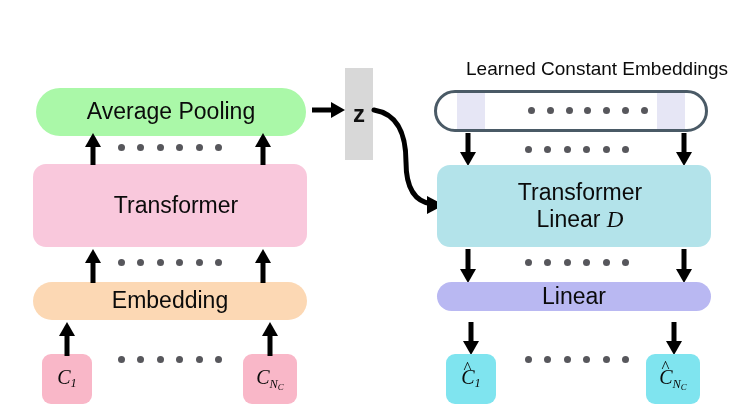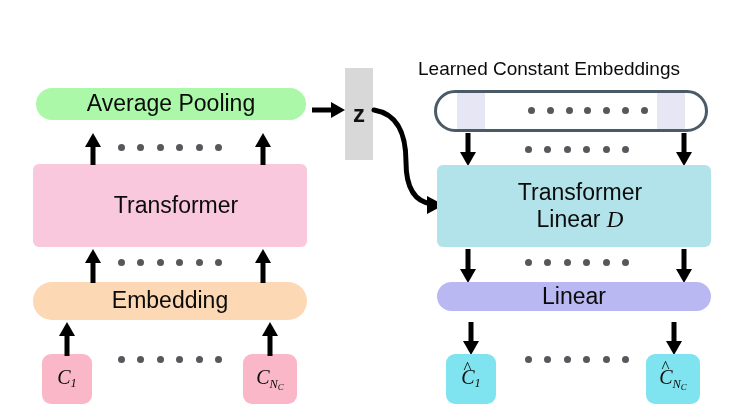--- a/index.html
+++ b/index.html
@@ -19,24 +19,24 @@
     position: absolute;
     display: flex;
     align-items: center;
     justify-content: center;
     text-align: center;
     color: #0b0b0b;
     line-height: 1.18;
     box-sizing: border-box;
   }
   .pill { border-radius: 999px; }
-  .rbox { border-radius: 6px; padding-left: 12px; }
+  .rbox { border-radius: 13px; padding-left: 12px; }
   .node { border-radius: 9px; }
 
-  .lbl-avgpool   { left: 36px;  top: 88px;  width: 270px; height: 32px; background: #aaf8a8; font-size: 23px; }
+  .lbl-avgpool   { left: 36px;  top: 88px;  width: 270px; height: 48px; background: #aaf8a8; font-size: 23px; }
   .lbl-encoder   { left: 33px;  top: 164px; width: 274px; height: 83px; background: #f9c8dc; font-size: 23px; }
   .lbl-embedding { left: 33px;  top: 282px; width: 274px; height: 38px; background: #fcd8b4; font-size: 23px; }
   .lbl-decoder   { left: 437px; top: 165px; width: 274px; height: 82px; background: #b3e3ea; font-size: 23px; }
   .lbl-linear    { left: 437px; top: 282px; width: 274px; height: 29px; background: #b9b8f2; font-size: 23px; }
 
   .node-c1   { left: 42px;  top: 354px; width: 50px; height: 50px; background: #f9b7c8; font-size: 20px; }
   .node-cnc  { left: 243px; top: 354px; width: 54px; height: 50px; background: #f9b7c8; font-size: 20px; }
   .node-ch1  { left: 446px; top: 354px; width: 50px; height: 50px; background: #7fe4ef; font-size: 20px; }
   .node-chnc { left: 646px; top: 354px; width: 54px; height: 50px; background: #7fe4ef; font-size: 20px; }
 
@@ -65,21 +65,21 @@
     width: 28px;
     background: #e6e6f5;
   }
   .cap-block.left  { left: 20px; }
   .cap-block.right { right: 20px; }
 
   .cap-title {
     position: absolute;
     left: 418px; top: 58px;
     width: 310px;
-    text-align: left;
+    text-align: right;
     font-size: 19px;
     color: #0b0b0b;
   }
 
   .dots {
     position: absolute;
     display: flex;
     align-items: center;
     justify-content: space-between;
   }

